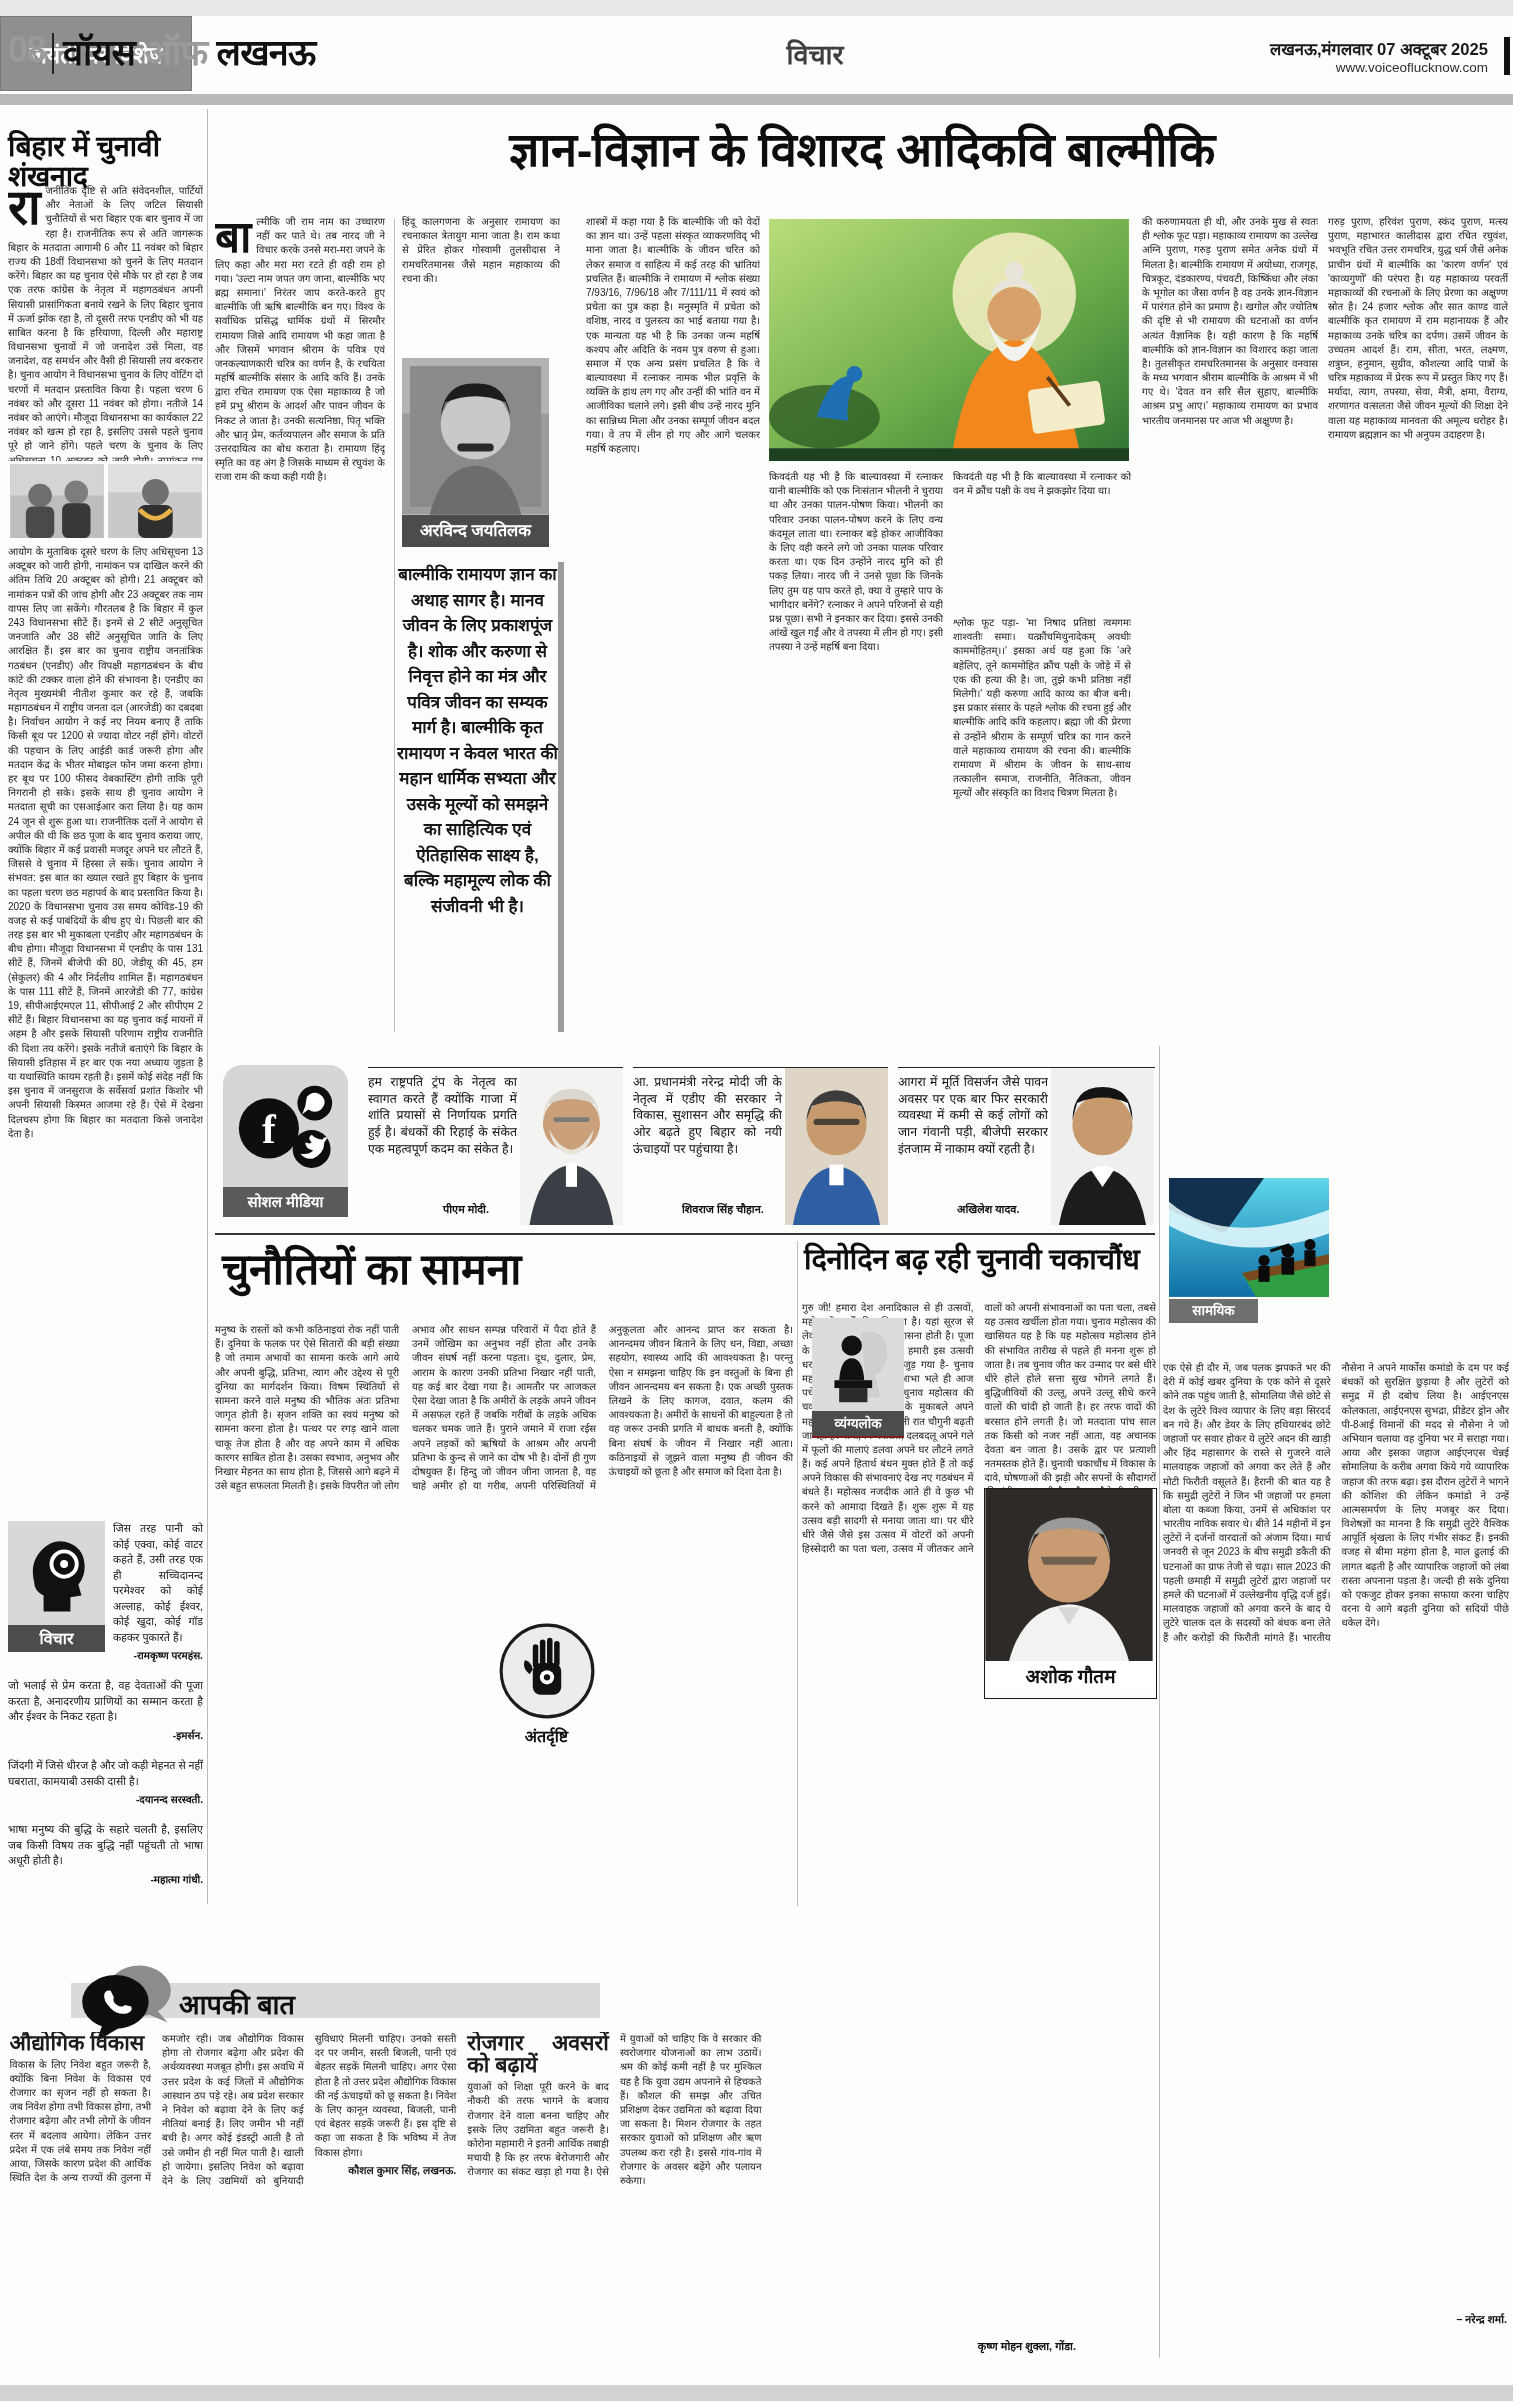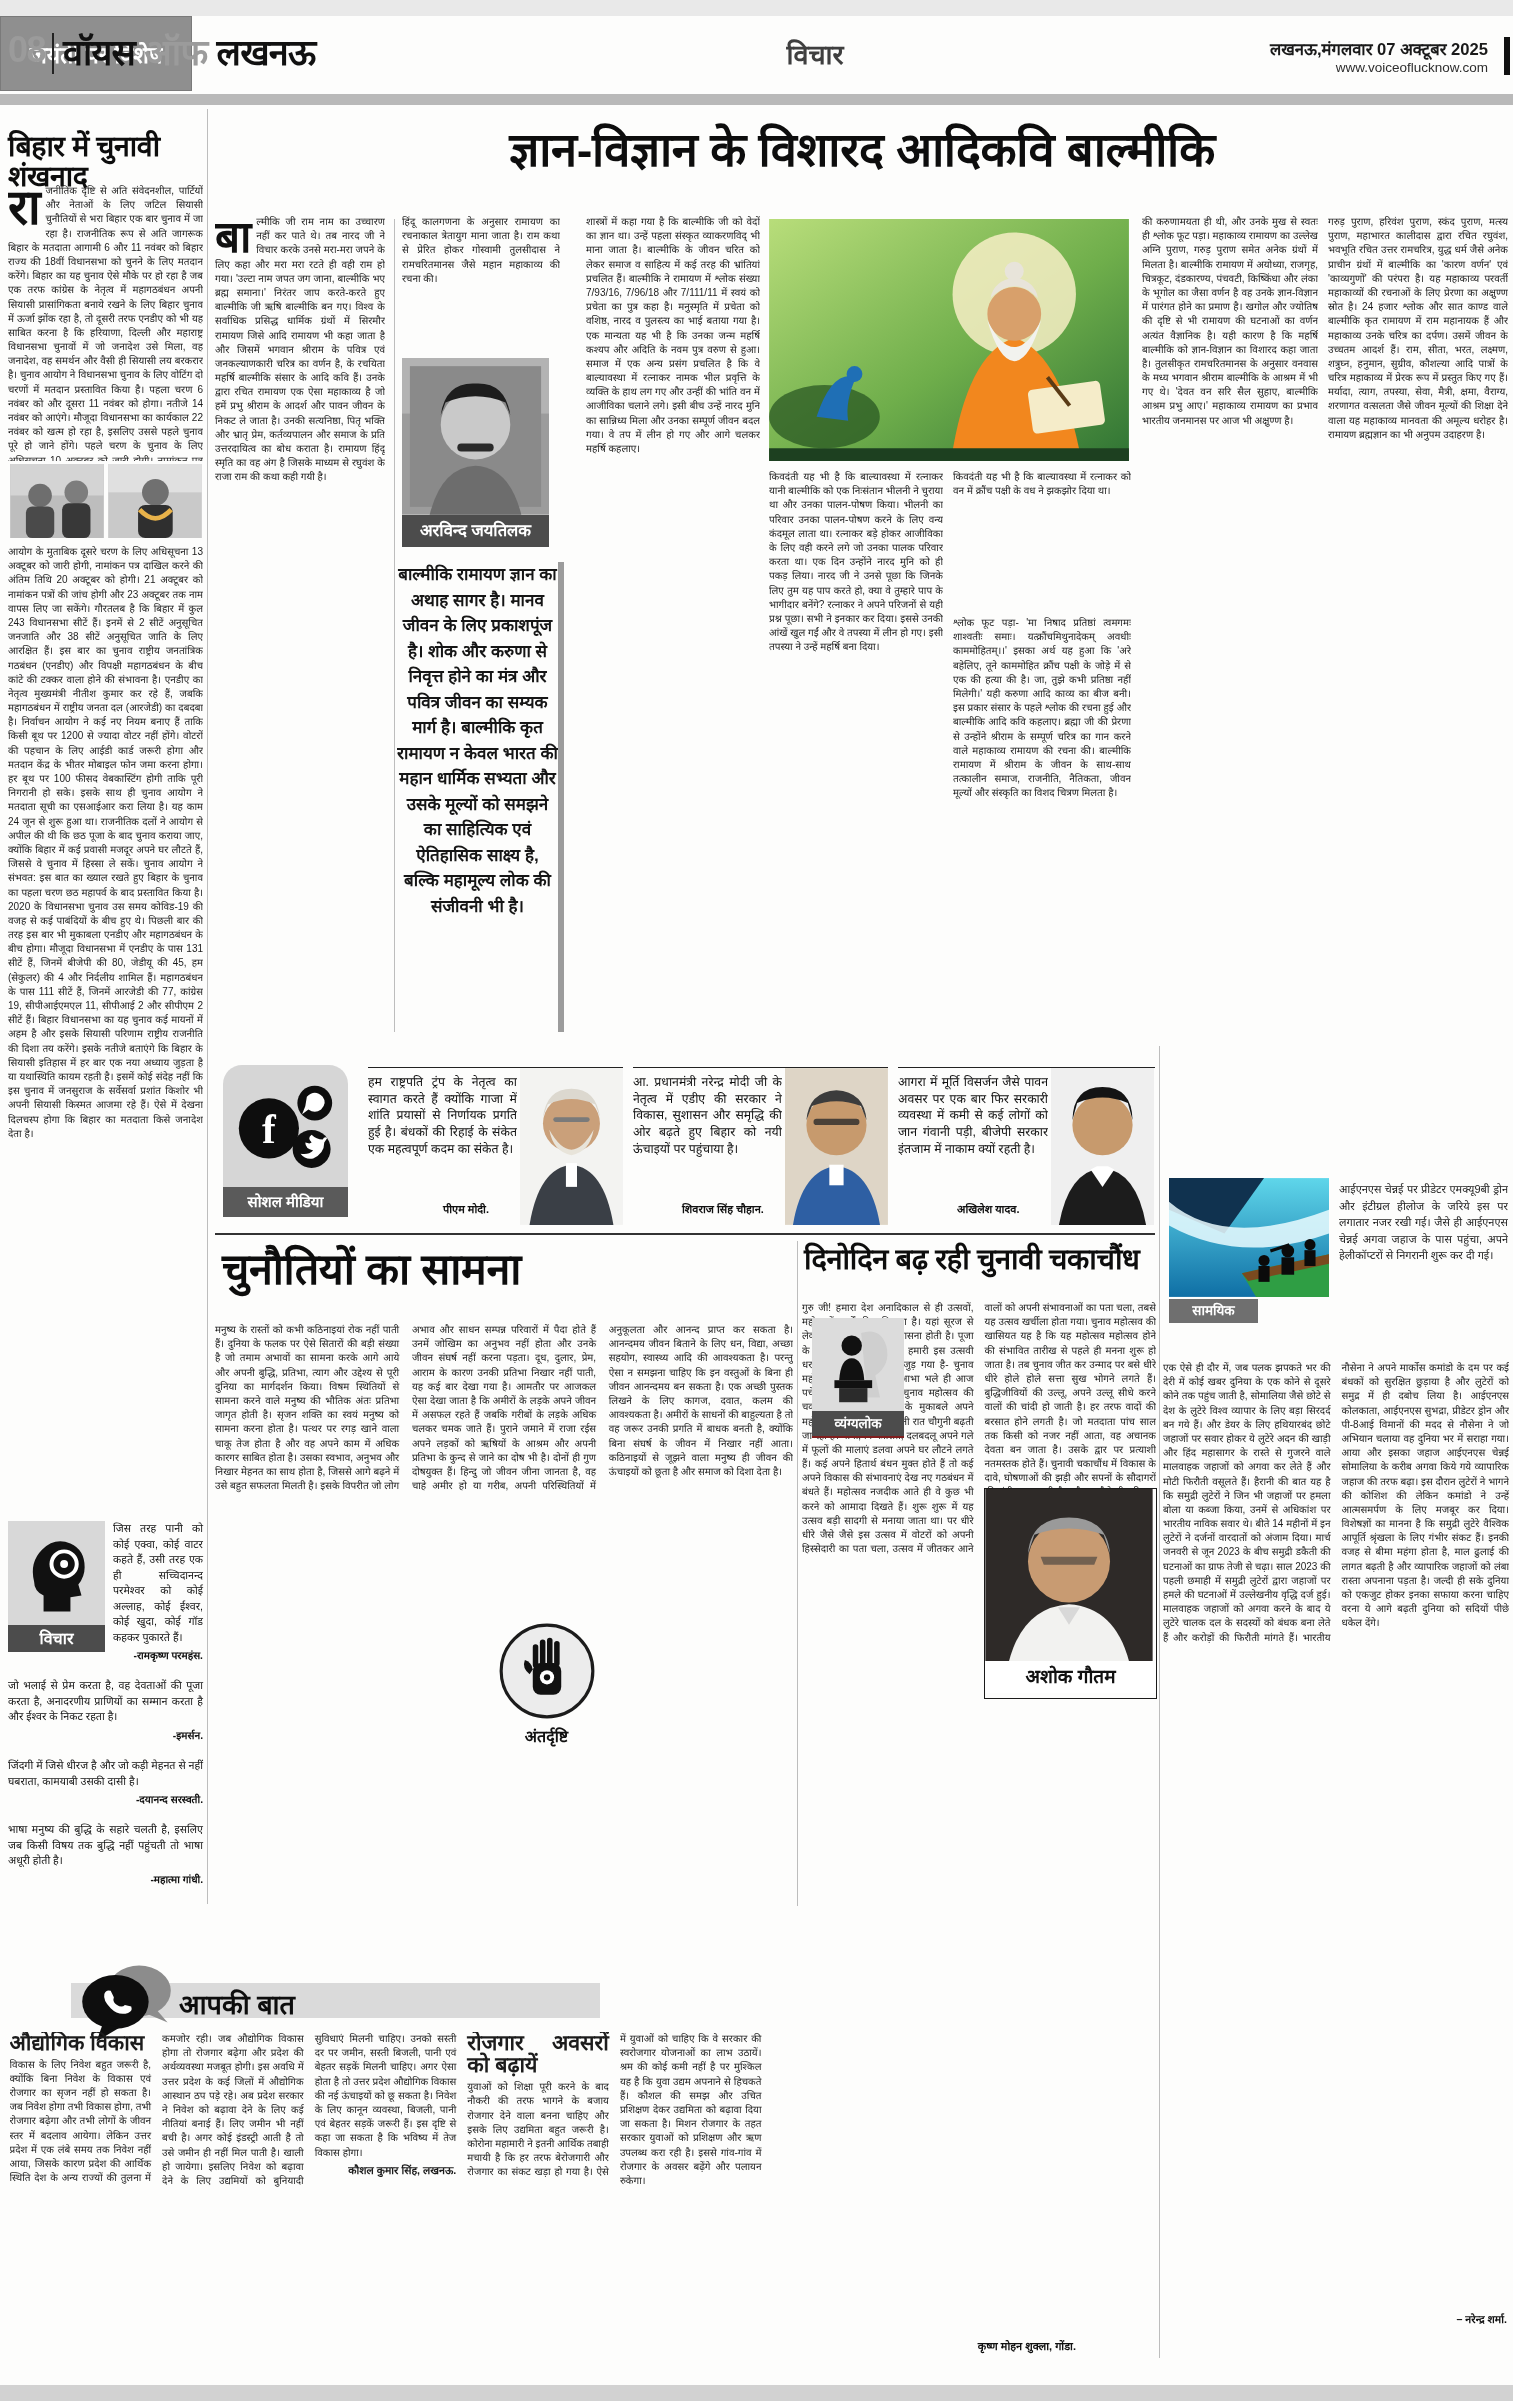--- a/index.html
+++ b/index.html
@@ -231,21 +231,20 @@
         <rect x="142" y="100" width="16" height="22" fill="#0b0b0b"></rect>
       <circle cx="178" cy="84" r="7" fill="#0b0b0b"></circle>
         <rect x="171" y="91" width="14" height="20" fill="#0b0b0b"></rect>
       <line x1="128" y1="92" x2="152" y2="84" stroke="#0b0b0b" stroke-width="4"></line>
       <circle cx="120" cy="104" r="7" fill="#0b0b0b"></circle>
         <rect x="113" y="111" width="14" height="20" fill="#0b0b0b"></rect>
     </svg>
     <div class="namebar" style="width:89px;height:24px;line-height:24px;font-size:13.5px;background:#6f6f6f;margin-top:1.6px;">सामयिक</div>
   </div>
 
-  <div class="txt" style="left:1339px;top:1165px;width:169px;height:168px;font-size:11px;line-height:1.5;">आईएनएस चेन्नई पर प्रीडेटर एमक्यू9बी ड्रोन और इंटीग्रल हीलोज के जरिये इस पर लगातार नजर रखी गई। जैसे ही आईएनएस चेन्नई अगवा जहाज के पास पहुंचा, अपने हेलीकॉप्टरों से निगरानी शुरू कर दी गई।</div>
 
   <div class="txt cols2" style="left:1163px;top:1345px;width:346px;height:972px;">एक ऐसे ही दौर में, जब पलक झपकते भर की देरी में कोई खबर दुनिया के एक कोने से दूसरे कोने तक पहुंच जाती है, सोमालिया जैसे छोटे से देश के लुटेरे विश्व व्यापार के लिए बड़ा सिरदर्द बन गये हैं। और डेयर के लिए हथियारबंद छोटे जहाजों पर सवार होकर ये लुटेरे अदन की खाड़ी और हिंद महासागर के रास्ते से गुजरने वाले मालवाहक जहाजों को अगवा कर लेते हैं और मोटी फिरौती वसूलते हैं। हैरानी की बात यह है कि समुद्री लुटेरों ने जिन भी जहाजों पर हमला बोला या कब्जा किया, उनमें से अधिकांश पर भारतीय नाविक सवार थे। बीते 14 महीनों में इन लुटेरों ने दर्जनों वारदातों को अंजाम दिया। मार्च जनवरी से जून 2023 के बीच समुद्री डकैती की घटनाओं का ग्राफ तेजी से चढ़ा। साल 2023 की पहली छमाही में समुद्री लुटेरों द्वारा जहाजों पर हमले की घटनाओं में उल्लेखनीय वृद्धि दर्ज हुई। मालवाहक जहाजों को अगवा करने के बाद ये लुटेरे चालक दल के सदस्यों को बंधक बना लेते हैं और करोड़ों की फिरौती मांगते हैं। भारतीय नौसेना ने अपने मार्कोस कमांडो के दम पर कई बंधकों को सुरक्षित छुड़ाया है और लुटेरों को समुद्र में ही दबोच लिया है। आईएनएस कोलकाता, आईएनएस सुभद्रा, प्रीडेटर ड्रोन और पी-8आई विमानों की मदद से नौसेना ने जो अभियान चलाया वह दुनिया भर में सराहा गया। आया और इसका जहाज आईएनएस चेन्नई सोमालिया के करीब अगवा किये गये व्यापारिक जहाज की तरफ बढ़ा। इस दौरान लुटेरों ने भागने की कोशिश की लेकिन कमांडो ने उन्हें आत्मसमर्पण के लिए मजबूर कर दिया। विशेषज्ञों का मानना है कि समुद्री लुटेरे वैश्विक आपूर्ति श्रृंखला के लिए गंभीर संकट हैं। इनकी वजह से बीमा महंगा होता है, माल ढुलाई की लागत बढ़ती है और व्यापारिक जहाजों को लंबा रास्ता अपनाना पड़ता है। जल्दी ही सके दुनिया को एकजुट होकर इनका सफाया करना चाहिए वरना ये आगे बढ़ती दुनिया को सदियों पीछे धकेल देंगे।</div>
   <div class="attr abs" style="left:1345px;top:2296px;width:162px;font-size:10.7px;background:#fdfdfc;">– नरेन्द्र शर्मा.</div>
 
   <div class="headline" style="left:222px;top:1231px;width:491px;font-size:43px;">चुनौतियों का सामना</div>
   <div class="txt cols3" style="left:215px;top:1307px;width:578px;height:579px;">मनुष्य के रास्तों को कभी कठिनाइयां रोक नहीं पाती हैं। दुनिया के फलक पर ऐसे सितारों की बड़ी संख्या है जो तमाम अभावों का सामना करके आगे आये और अपनी बुद्धि, प्रतिभा, त्याग और उद्देश्य से पूरी दुनिया का मार्गदर्शन किया। विषम स्थितियों से सामना करने वाले मनुष्य की भौतिक अंतः प्रतिभा जागृत होती है। सृजन शक्ति का स्वयं मनुष्य को सामना करना होता है। पत्थर पर रगड़ खाने वाला चाकू तेज होता है और वह अपने काम में अधिक कारगर साबित होता है। उसका स्वभाव, अनुभव और निखार मेहनत का साथ होता है, जिससे आगे बढ़ने में उसे बहुत सफलता मिलती है। इसके विपरीत जो लोग अभाव और साधन सम्पन्न परिवारों में पैदा होते हैं उनमें जोखिम का अनुभव नहीं होता और उनके जीवन संघर्ष नहीं करना पड़ता। दूध, दुलार, प्रेम, आराम के कारण उनकी प्रतिभा निखार नहीं पाती, यह कई बार देखा गया है। आमतौर पर आजकल ऐसा देखा जाता है कि अमीरों के लड़के अपने जीवन में असफल रहते हैं जबकि गरीबों के लड़के अधिक चलकर चमक जाते हैं। पुराने जमाने में राजा रईस अपने लड़कों को ऋषियों के आश्रम और अपनी प्रतिभा के कुन्द से जाने का दोष भी है। दोनों ही गुण दोषयुक्त हैं। हिन्दु जो जीवन जीना जानता है, वह चाहे अमीर हो या गरीब, अपनी परिस्थितियों में अनुकूलता और आनन्द प्राप्त कर सकता है। आनन्दमय जीवन बिताने के लिए धन, विद्या, अच्छा सहयोग, स्वास्थ्य आदि की आवश्यकता है। परन्तु ऐसा न समझना चाहिए कि इन वस्तुओं के बिना ही जीवन आनन्दमय बन सकता है। एक अच्छी पुस्तक लिखने के लिए कागज, दवात, कलम की आवश्यकता है। अमीरों के साधनों की बाहुल्यता है तो वह जरूर उनकी प्रगति में बाधक बनती है, क्योंकि बिना संघर्ष के जीवन में निखार नहीं आता। कठिनाइयों से जूझने वाला मनुष्य ही जीवन की ऊंचाइयों को छूता है और समाज को दिशा देता है।</div>
   <div class="abs" style="left:491px;top:1606px;width:111px;height:155px;background:#fdfdfc;text-align:center;">
     <svg width="98" height="98" viewBox="0 0 124 124">
       <circle cx="62" cy="62" r="58" fill="#ececec" stroke="#1c1c1c" stroke-width="4"></circle>
       <rect x="44" y="52" width="36" height="40" rx="10" fill="#111"></rect>

